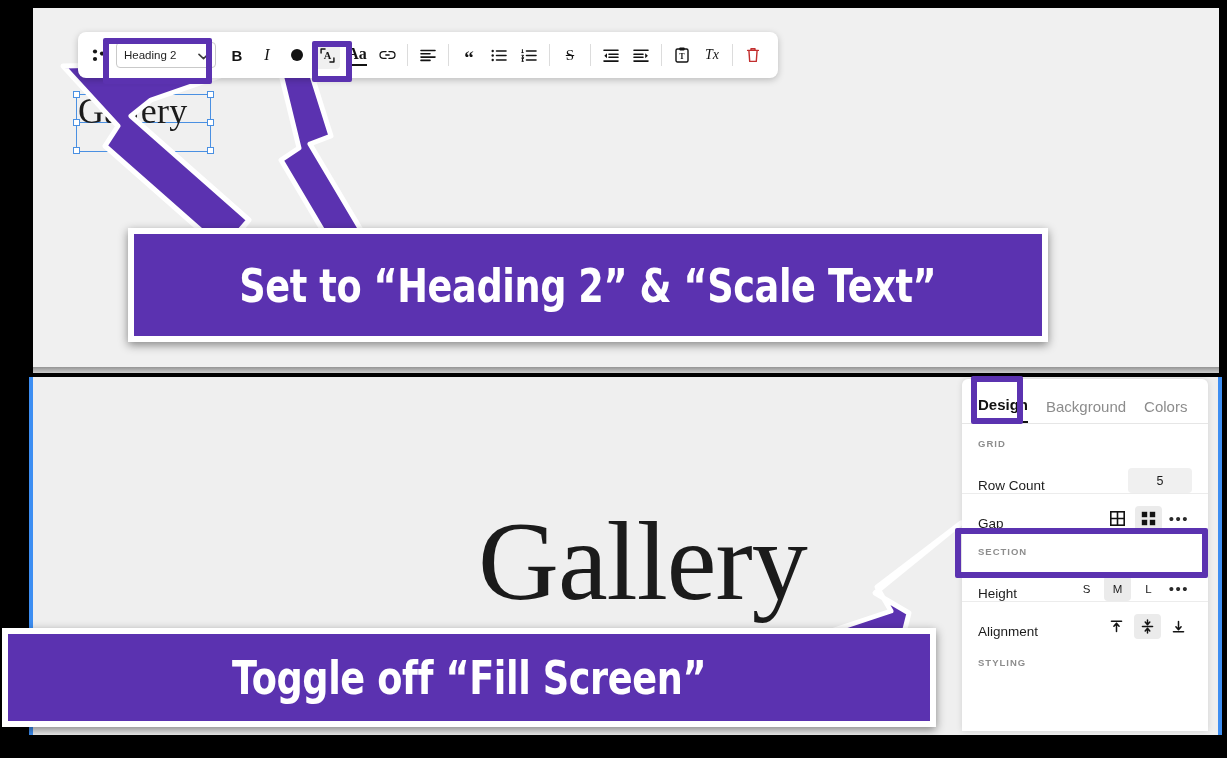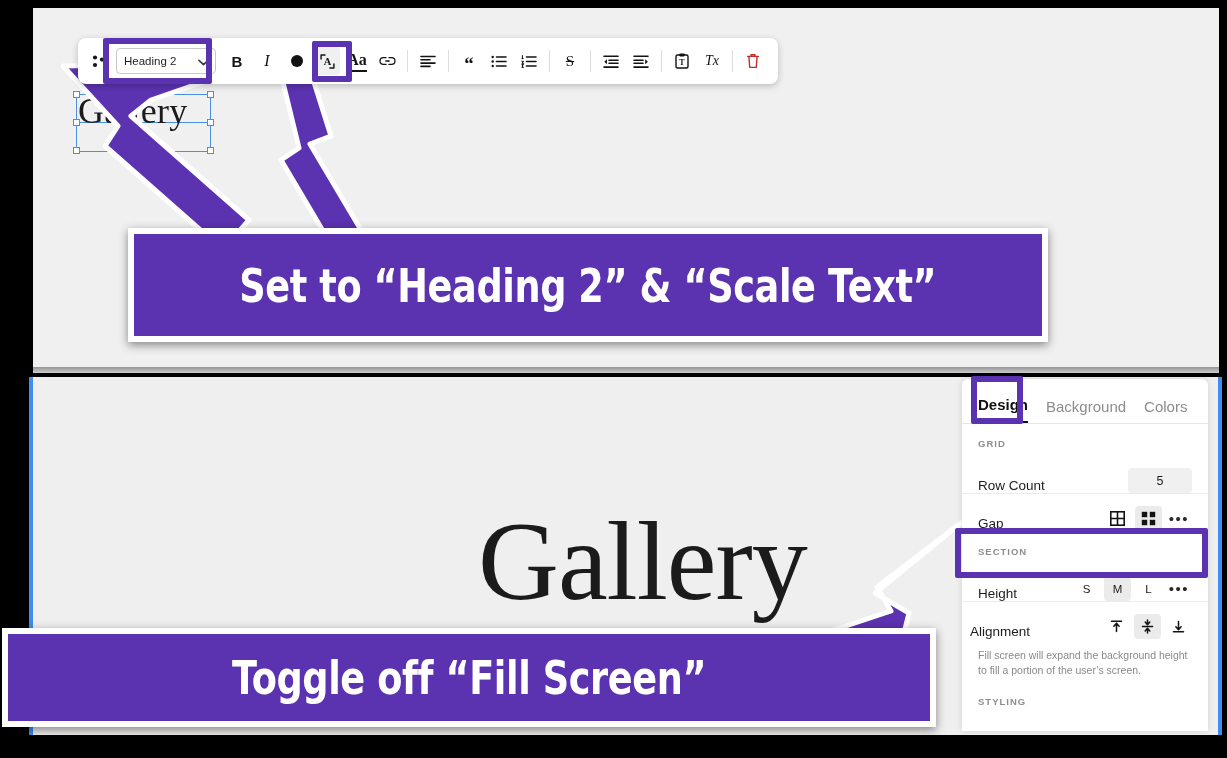--- a/index.html
+++ b/index.html
@@ -32,21 +32,21 @@
   }
   .panel-bottom-leftrule{
     position:absolute;left:29px;top:377px;width:4px;height:358px;background:#3d8ef2;z-index:7;
   }
   .panel-bottom-rightrule{
     position:absolute;left:1218px;top:377px;width:4px;height:358px;background:#3d8ef2;z-index:7;
   }
 
   
   .rt-toolbar{
-    position:absolute;left:45px;top:30px;height:46px;
+    position:absolute;left:45px;top:24px;height:46px;
     display:flex;align-items:center;
     background:#ffffff;border-radius:8px;
     box-shadow:0 2px 7px rgba(0,0,0,.22);
     padding:0 10px 0 8px;gap:0px;
   }
   .rt-handle{
     width:26px;height:30px;display:flex;align-items:center;justify-content:center;
     margin-right:2px;cursor:grab;
   }
   .rt-handle svg{display:block;}
@@ -125,21 +125,21 @@
   }
   .sp-tabs{display:flex;align-items:flex-end;gap:18px;padding:14px 16px 0 16px;height:30px;}
   .sp-tab{font-size:15px;color:#8c8c8c;padding-bottom:8px;cursor:pointer;}
   .sp-tab.active{color:#111;font-weight:600;border-bottom:2px solid #111;}
   .sp-divline{height:1px;background:#e6e6e6;margin:0;}
   .sp-group{font-size:9.5px;letter-spacing:1px;color:#8d8d8d;padding:14px 16px 7px 16px;font-weight:600;}
   .sp-row{
     display:flex;align-items:flex-end;justify-content:space-between;
     padding:0 16px;height:37px;border-bottom:1px solid #ececec;margin:0 0px;
   }
-  .sp-row.nb{border-bottom:none;padding-left:8px;}
+  .sp-row.nb{border-bottom:none;}
   .sp-label{font-size:13.5px;color:#1c1c1c;font-weight:500;}
   .sp-rowright{display:flex;align-items:center;gap:4px;}
   .sp-value{
     background:#f0f0f0;border-radius:4px;width:64px;height:25px;
     display:flex;align-items:center;justify-content:center;
     font-size:12.5px;color:#1c1c1c;
   }
   .sp-seg{
     width:27px;height:25px;border-radius:4px;display:flex;align-items:center;justify-content:center;
     font-size:11.5px;color:#1c1c1c;
@@ -374,21 +374,20 @@
           </svg>
         </div>
         <div class="sp-seg">
           <svg width="15" height="15" viewBox="0 0 15 15">
             <path d="M7.5 2.5v7.7M7.5 10.7l-2.6-3M7.5 10.7l2.6-3" fill="none" stroke="#131313" stroke-width="1.5" stroke-linecap="round"></path>
             <path d="M2.5 12.8h10" stroke="#131313" stroke-width="1.6" stroke-linecap="round"></path>
           </svg>
         </div>
       </div>
     </div>
-    <div class="sp-help">Fill screen will expand the background height to fill a portion of the user’s screen.</div>
 
     <div class="sp-group" style="padding-top:18px;">STYLING</div>
 
   </div>
 
   <div class="hl" style="left:971px;top:376px;width:52px;height:48px;"></div>
   <div class="hl" style="left:955px;top:528px;width:253px;height:50px;"></div>
 
   <div class="callout callout-1">
     <span>Set to “Heading 2” &amp; “Scale Text”</span>

